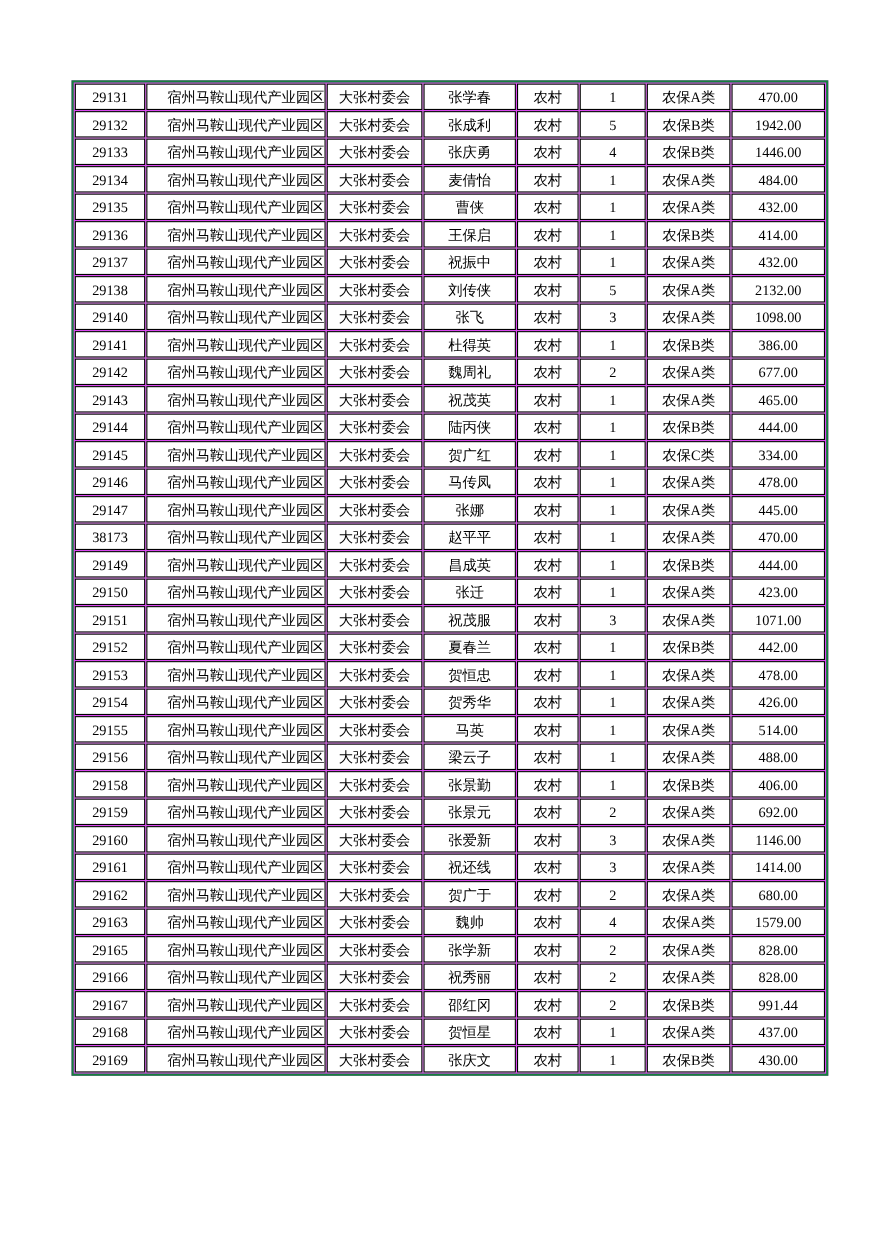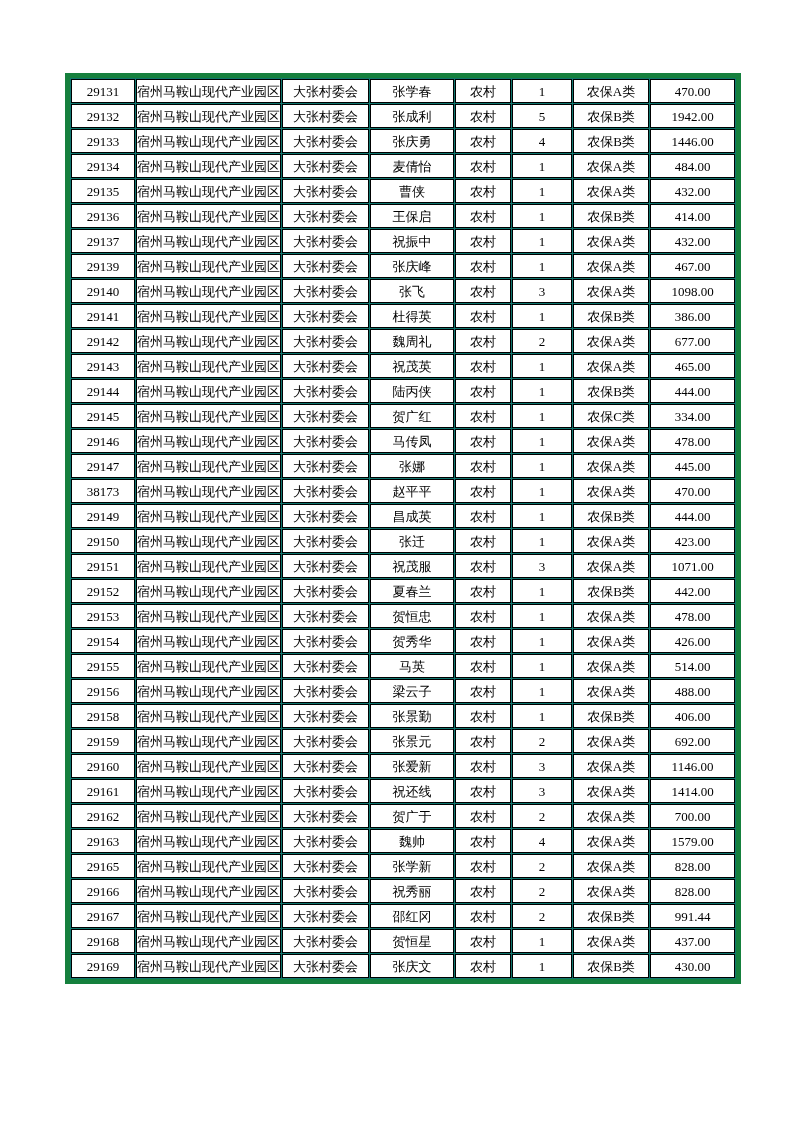--- a/index.html
+++ b/index.html
@@ -15,23 +15,23 @@
     color: #000000;
   }
   .sheet {
     position: absolute;
     left: 65px;
     top: 73px;
   }
   table.grid {
     border-collapse: separate;
     border-spacing: 1px;
-    border: 5px solid #15803d;
+    border: 2px solid #15803d;
     table-layout: fixed;
-    background: #0f766e;
+    background: #d946ef;
   }
   table.grid td {
     border: 1px solid #000000;
     box-sizing: border-box;
     height: 24px;
     padding: 0;
     text-align: center;
     vertical-align: middle;
     font-size: 13px;
     line-height: 21px;
@@ -48,20 +48,21 @@
   col.c-count    { width: 60px; }
   col.c-category { width: 76px; }
   col.c-amount   { width: 85px; }
   
   td.col-org .clip {
     display: flex;
     align-items: center;
     width: 100%;
     height: 100%;
     overflow: hidden;
+    margin-left: 18px;
   }
   td.col-org .clip span {
     flex: 0 0 auto;
     white-space: nowrap;
   }
 </style>
 </head>
 <body>
 
 <div class="sheet">
@@ -169,32 +170,32 @@
             </div>
           </td>
           <td class="col-village">大张村委会</td>
           <td class="col-name">祝振中</td>
           <td class="col-type">农村</td>
           <td class="col-count">1</td>
           <td class="col-category">农保A类</td>
           <td class="col-amount">432.00</td>
         </tr>
         <tr>
-          <td class="col-id">29139</td>
-          <td class="col-org">
-            <div class="clip">
-              <span>宿州马鞍山现代产业园区</span>
-            </div>
-          </td>
-          <td class="col-village">大张村委会</td>
-          <td class="col-name">张庆峰</td>
-          <td class="col-type">农村</td>
-          <td class="col-count">1</td>
-          <td class="col-category">农保A类</td>
-          <td class="col-amount">467.00</td>
+          <td class="col-id">29138</td>
+          <td class="col-org">
+            <div class="clip">
+              <span>宿州马鞍山现代产业园区</span>
+            </div>
+          </td>
+          <td class="col-village">大张村委会</td>
+          <td class="col-name">刘传侠</td>
+          <td class="col-type">农村</td>
+          <td class="col-count">5</td>
+          <td class="col-category">农保A类</td>
+          <td class="col-amount">2132.00</td>
         </tr>
         <tr>
           <td class="col-id">29140</td>
           <td class="col-org">
             <div class="clip">
               <span>宿州马鞍山现代产业园区</span>
             </div>
           </td>
           <td class="col-village">大张村委会</td>
           <td class="col-name">张飞</td>
@@ -488,21 +489,21 @@
           <td class="col-org">
             <div class="clip">
               <span>宿州马鞍山现代产业园区</span>
             </div>
           </td>
           <td class="col-village">大张村委会</td>
           <td class="col-name">贺广于</td>
           <td class="col-type">农村</td>
           <td class="col-count">2</td>
           <td class="col-category">农保A类</td>
-          <td class="col-amount">700.00</td>
+          <td class="col-amount">680.00</td>
         </tr>
         <tr>
           <td class="col-id">29163</td>
           <td class="col-org">
             <div class="clip">
               <span>宿州马鞍山现代产业园区</span>
             </div>
           </td>
           <td class="col-village">大张村委会</td>
           <td class="col-name">魏帅</td>

